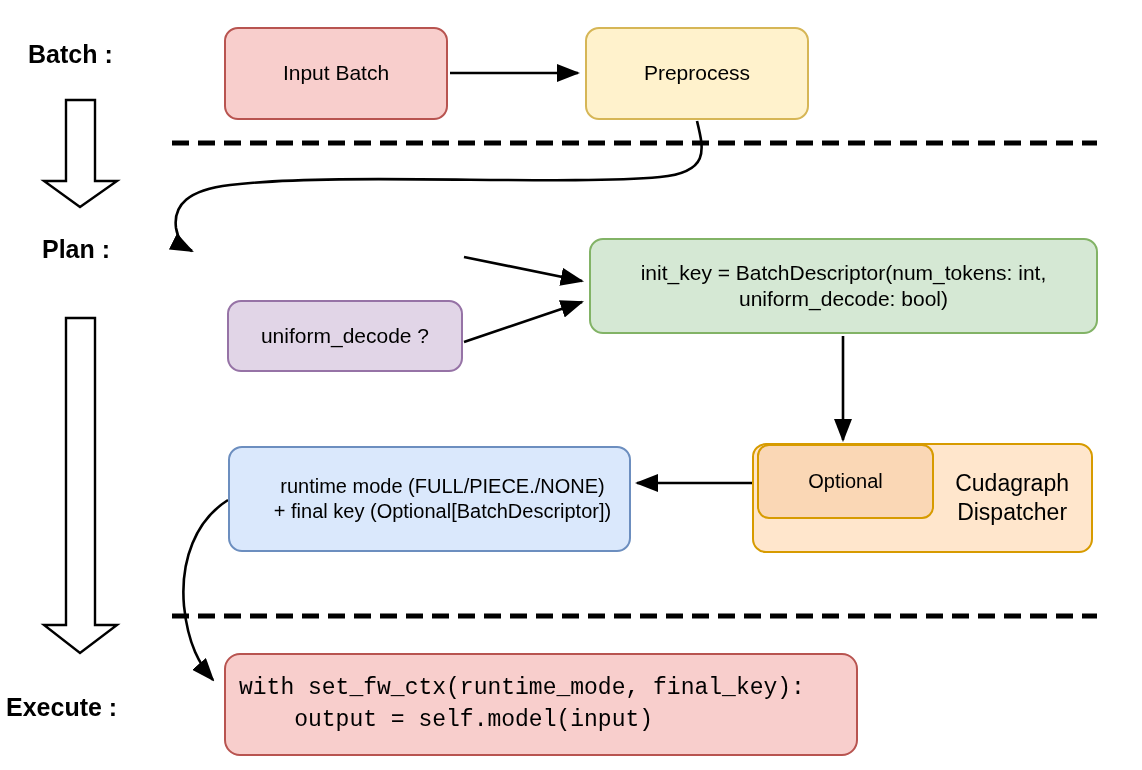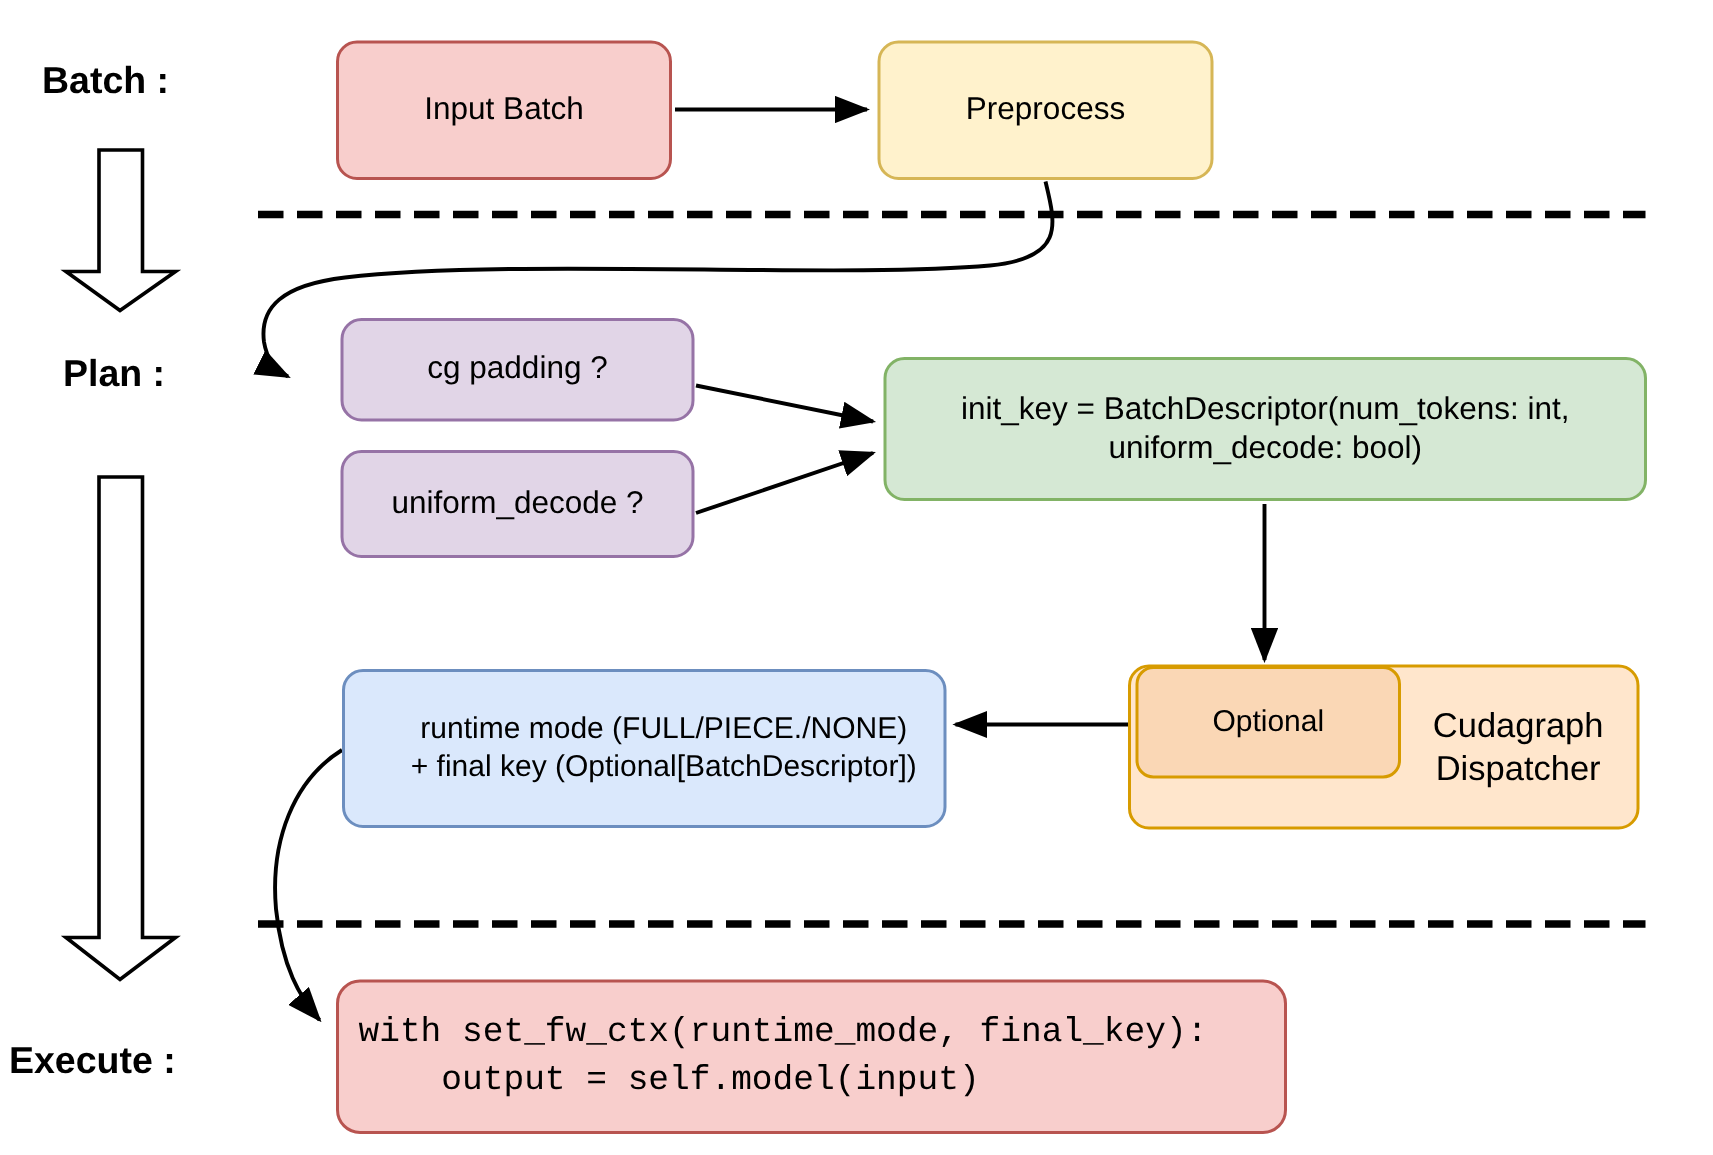--- a/index.html
+++ b/index.html
@@ -150,23 +150,20 @@
   <div class="stage-label label-execute">Execute :</div>
 
   <div class="node node-input-batch">
     <span>Input Batch</span>
   </div>
 
   <div class="node node-preprocess">
     <span>Preprocess</span>
   </div>
 
-  <div class="node node-cg-padding">
-    <span>cg padding ?</span>
-  </div>
 
   <div class="node node-uniform-decode">
     <span>uniform_decode ?</span>
   </div>
 
   <div class="node node-init-key">
     <span>
       <span>init_key = BatchDescriptor(num_tokens: int,</span><br>
       <span>uniform_decode: bool)</span>
     </span>

